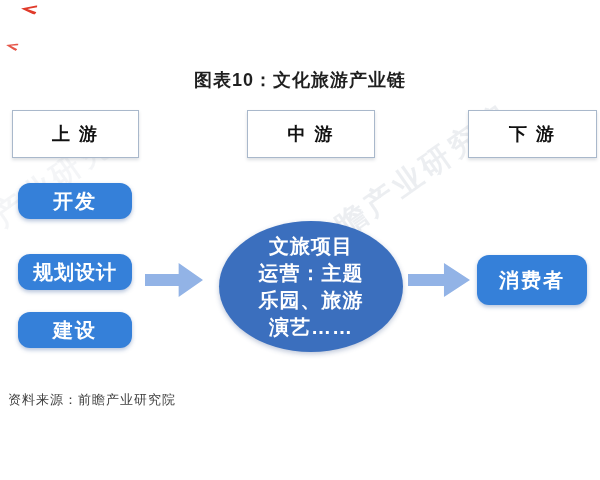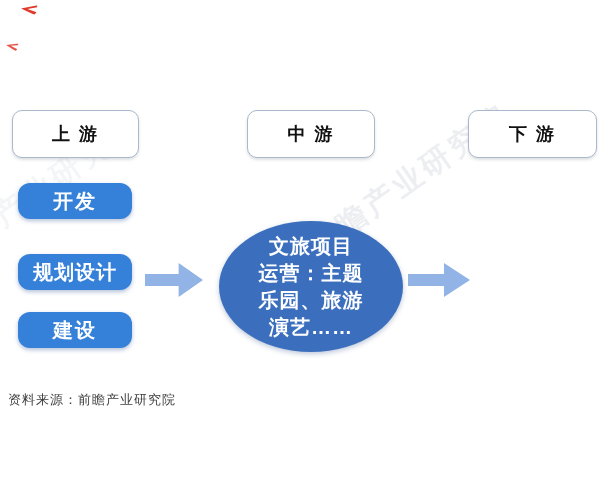--- a/index.html
+++ b/index.html
@@ -46,21 +46,21 @@
     text-align:center;
     font-size:18px;font-weight:bold;
     color:var(--text-dark,#1f1f1f);
     letter-spacing:1px;
   }
   
   .stage{
     position:absolute;top:110px;height:48px;
     background:#ffffff;
     border:1.5px solid var(--stage-border,#a9b8cb);
-    border-radius:10px;
+    border-radius:0;
     box-sizing:border-box;
     display:flex;align-items:center;justify-content:center;
     font-size:18px;font-weight:bold;color:#111;
     letter-spacing:2px;
     box-shadow:0 2px 3px rgba(120,130,145,.25);
   }
   .stage-up{left:12px;width:127px;}
   .stage-mid{left:247px;width:128px;}
   .stage-down{left:468px;width:129px;}
   
@@ -125,20 +125,21 @@
 <body>
 
 <div class="canvas">
 
   <div class="watermark wm-main">前瞻产业研究院</div>
   <div class="watermark wm-left">前瞻产业研究院</div>
 
   <div class="red-mark mark1"></div>
   <div class="red-mark mark2"></div>
 
+  <div class="title">图表10：文化旅游产业链</div>
 
   <div class="stage stage-up">
     <span>上 游</span>
   </div>
   <div class="stage stage-mid">
     <span>中 游</span>
   </div>
   <div class="stage stage-down">
     <span>下 游</span>
   </div>
@@ -157,17 +158,20 @@
 
   <div class="ellipse">
     <div>文旅项目</div>
     <div>运营：主题</div>
     <div>乐园、旅游</div>
     <div>演艺……</div>
   </div>
 
   <div class="arrow arrow-2"></div>
 
+  <div class="consumer">
+    <span>消费者</span>
+  </div>
 
   <div class="footer-source">资料来源：前瞻产业研究院</div>
 
 
 </div>
 
 </body></html>

